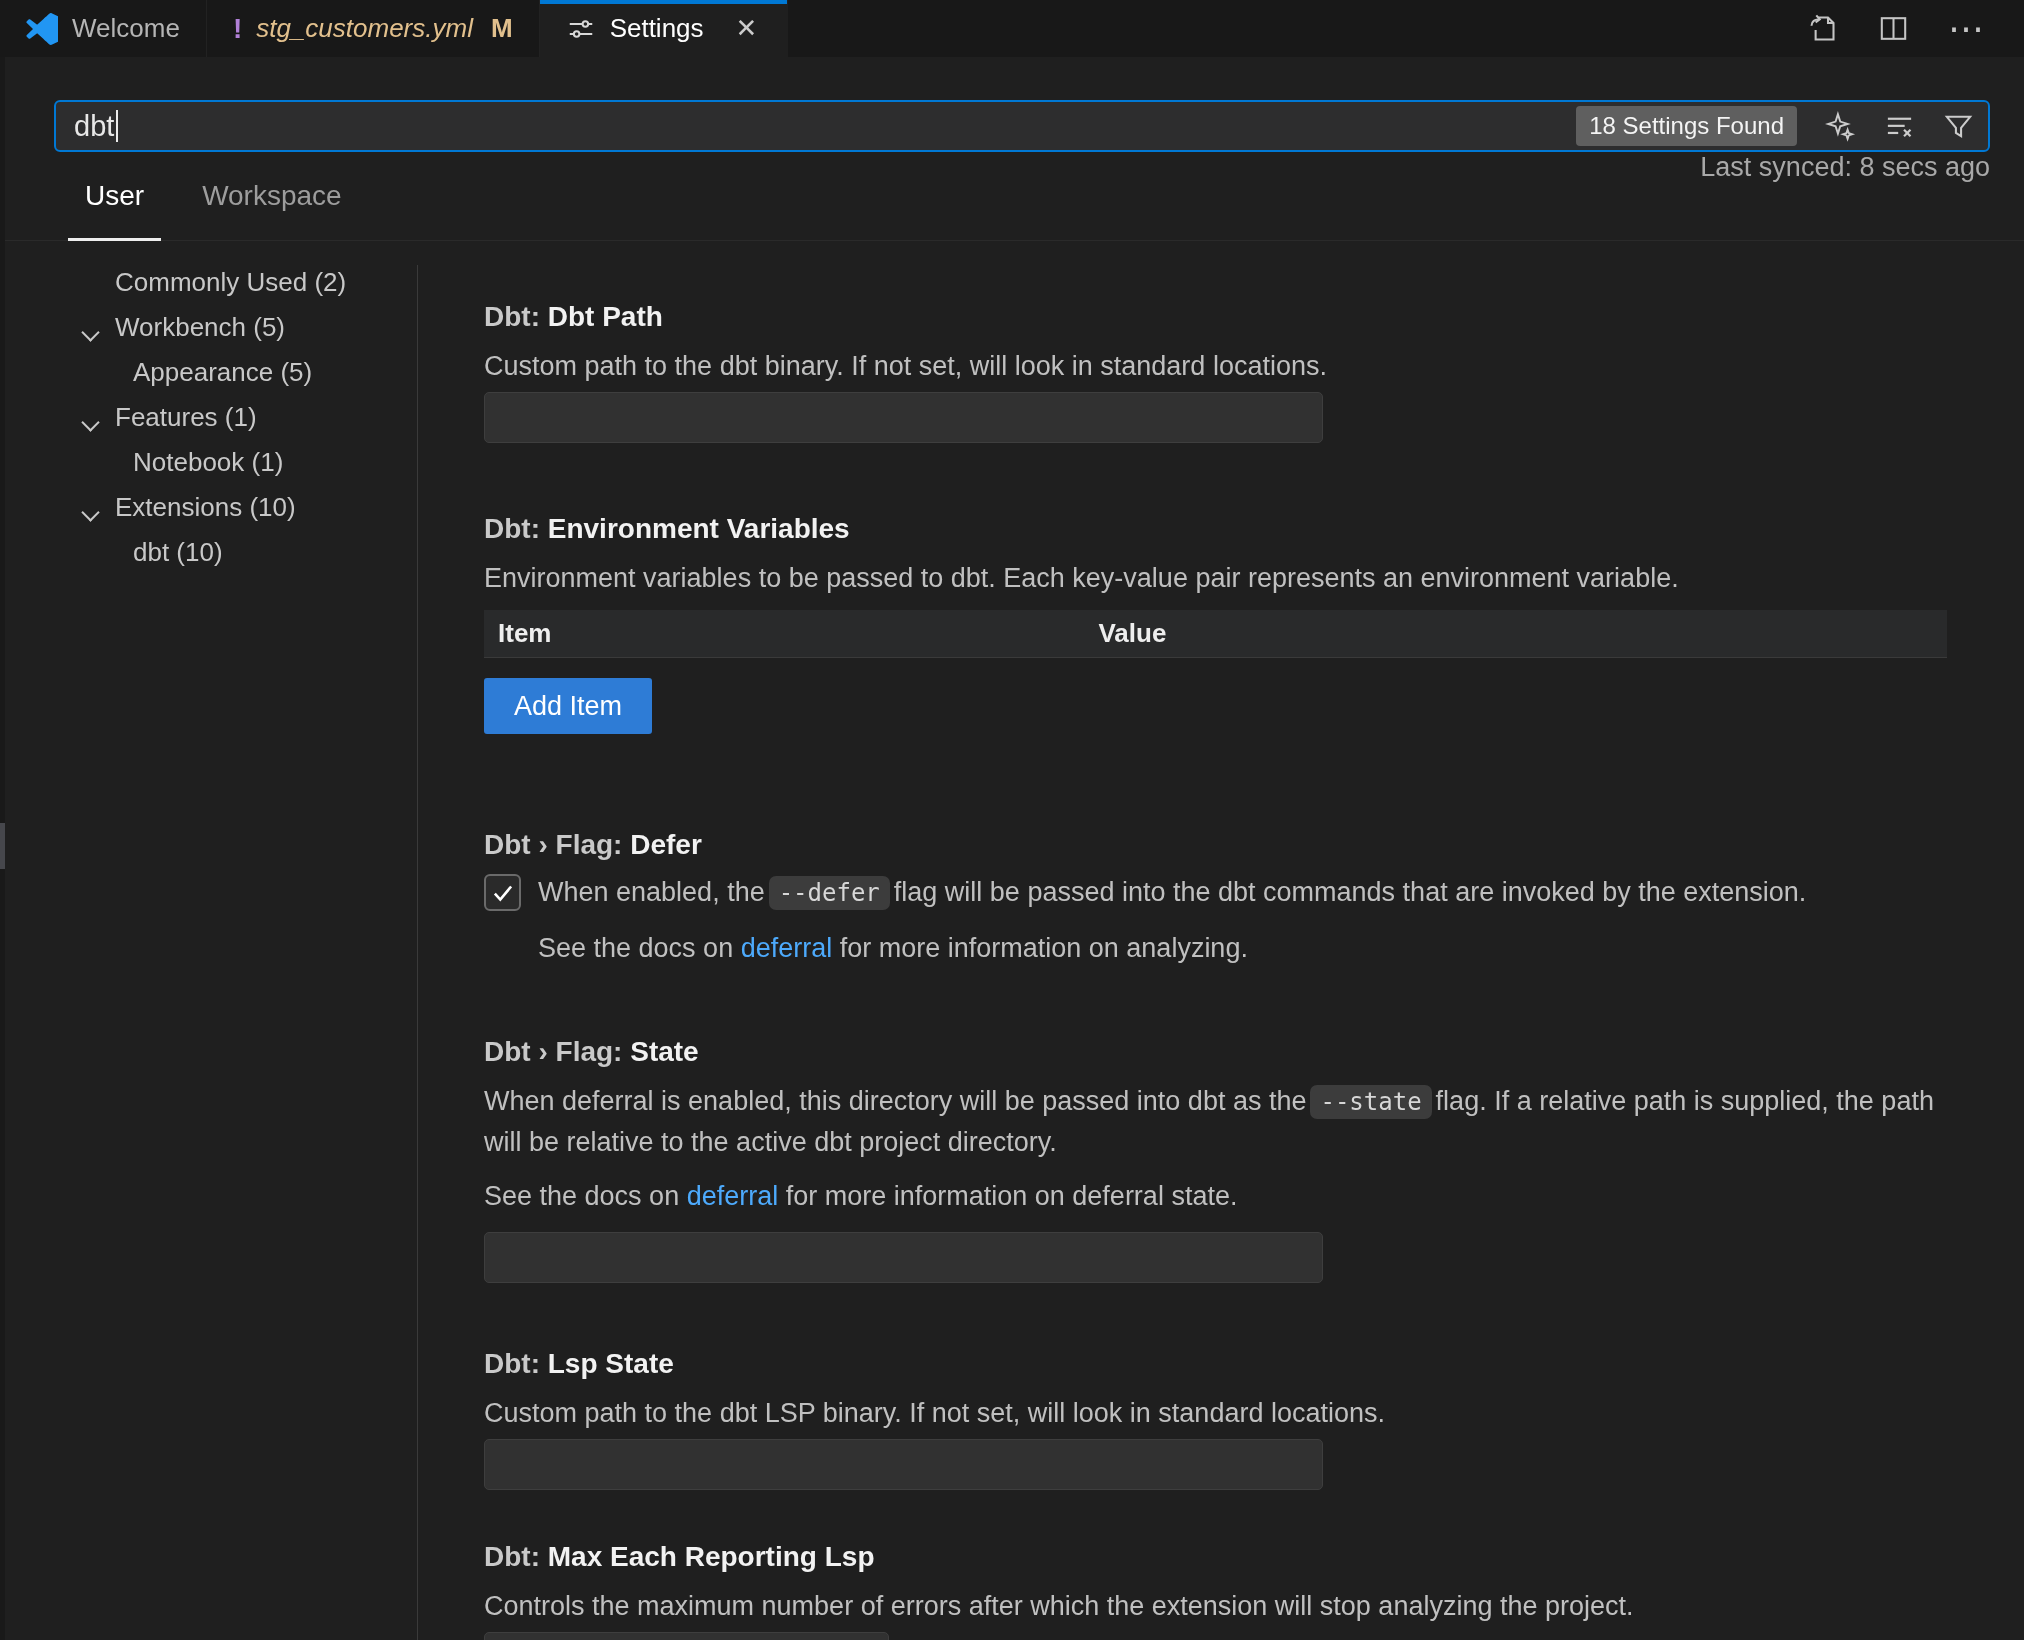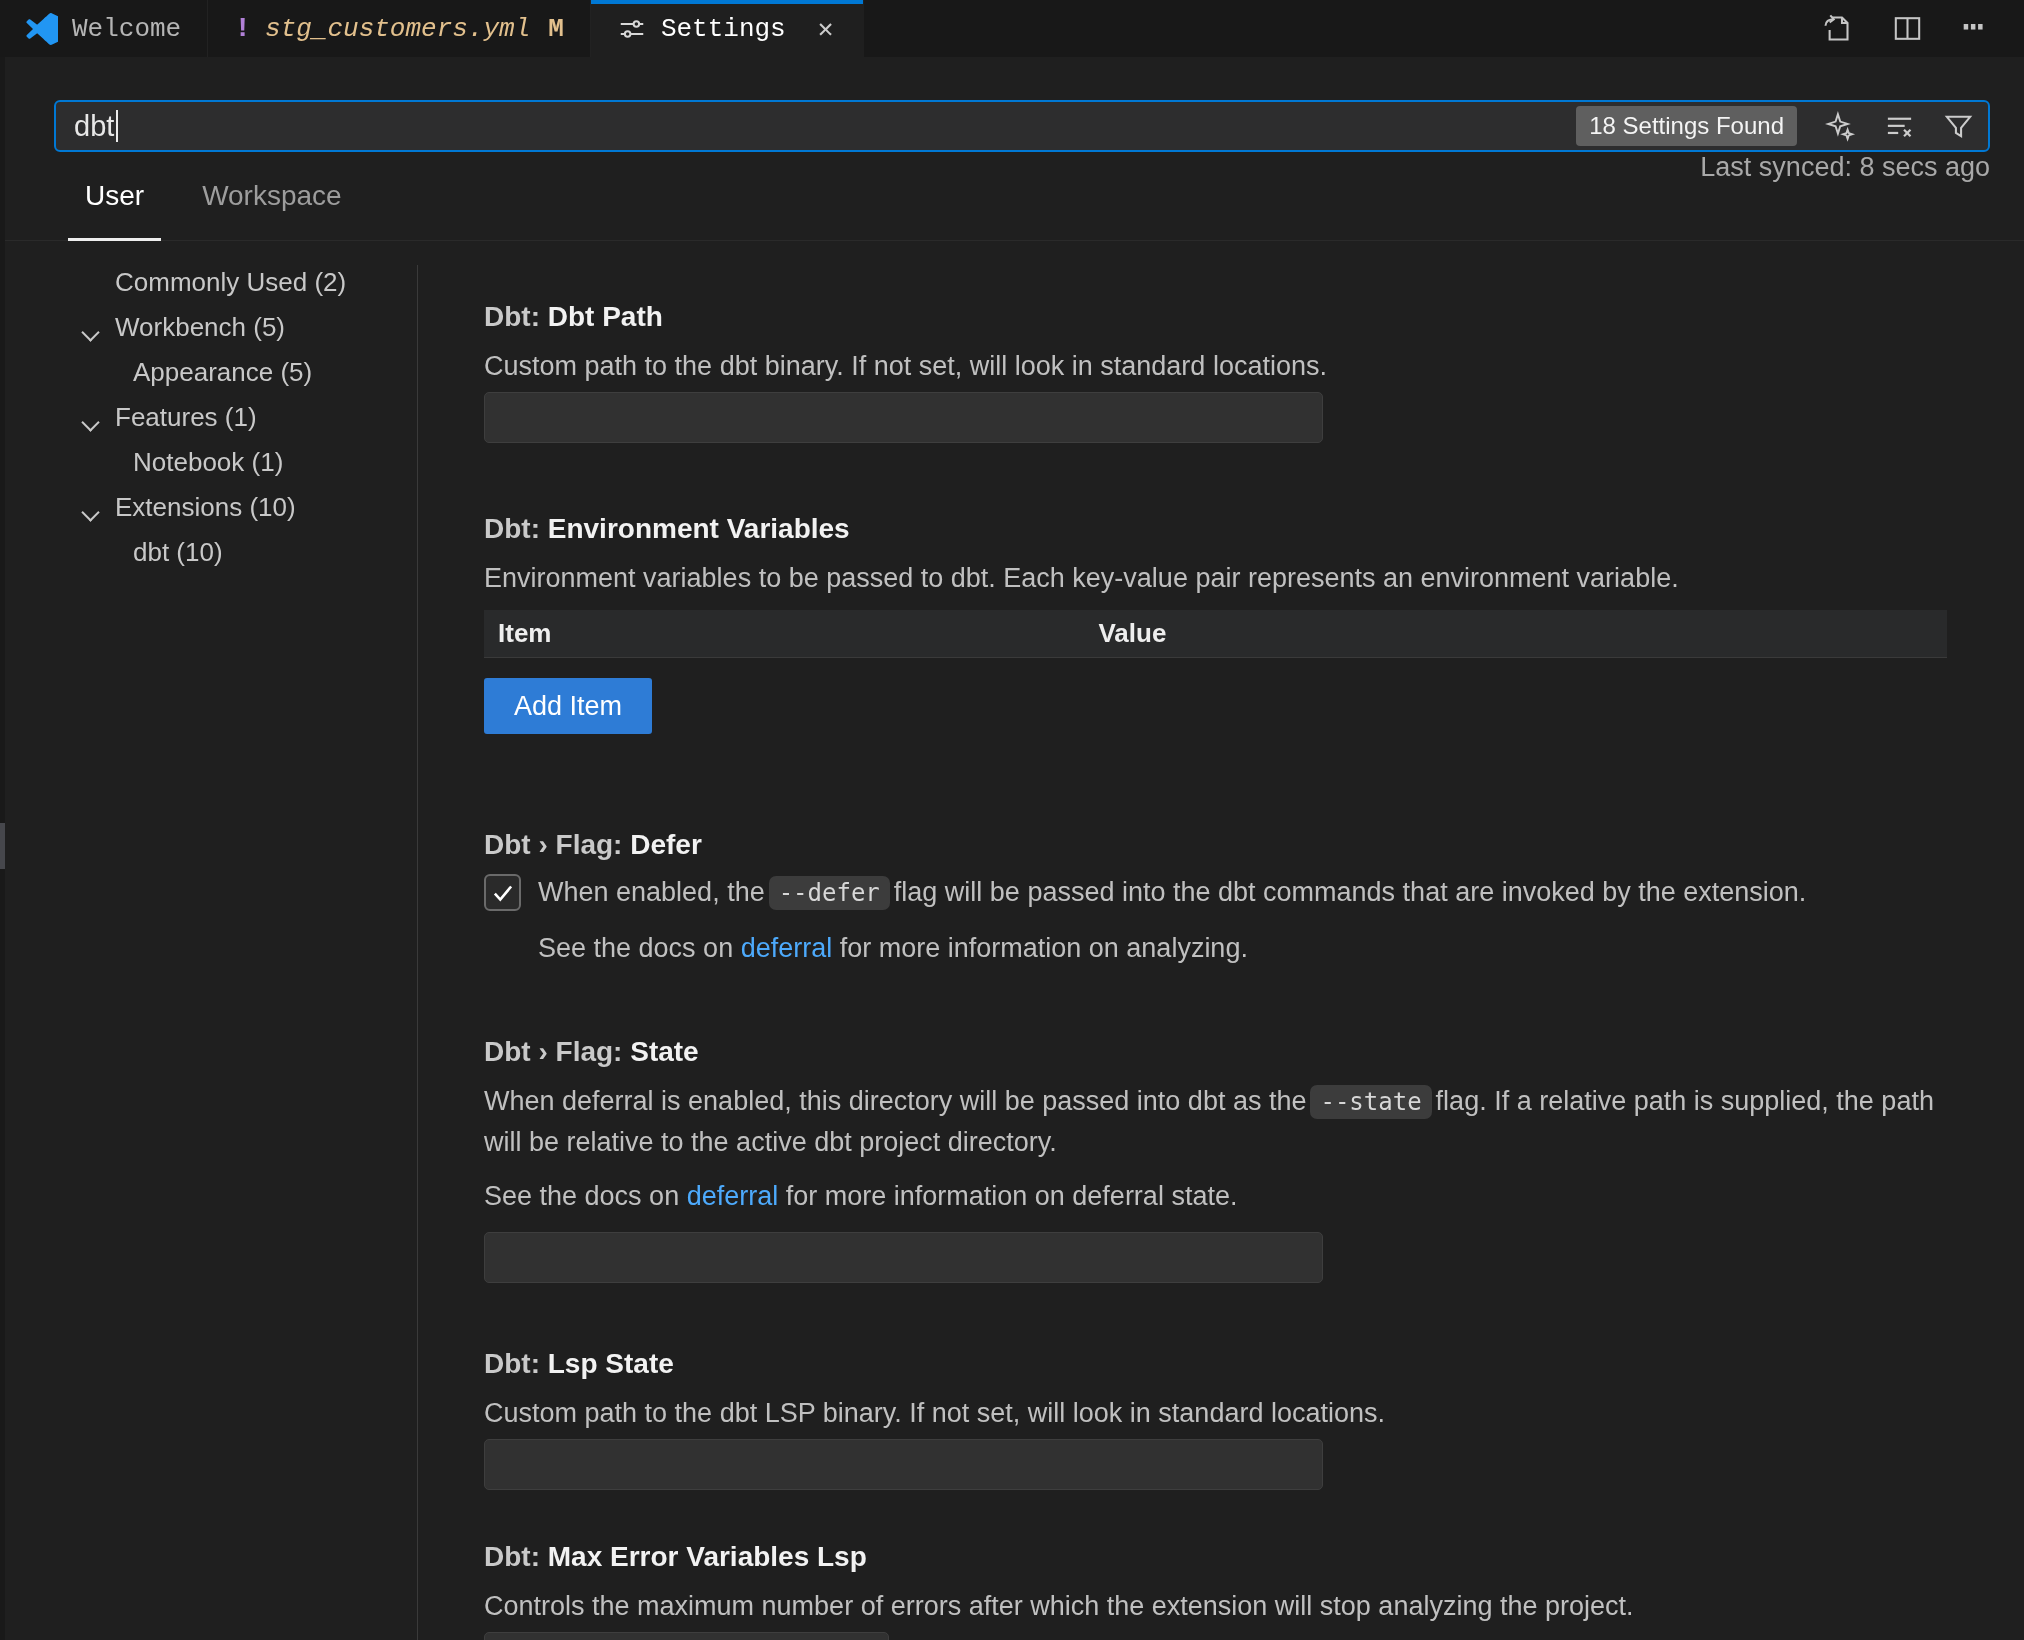--- a/index.html
+++ b/index.html
@@ -5,21 +5,21 @@
   * { box-sizing: border-box; margin: 0; padding: 0; }
   html, body { width: 2024px; height: 1640px; overflow: hidden; }
   body {
     background: #1f1f1f;
     font-family: "Liberation Sans", sans-serif;
     color: #cccccc;
     position: relative;
   }
 
   
-  .tabbar { height: 57px; background: #181818; display: flex; align-items: stretch; font-family: Liberation Mono, monospace; }
+  .tabbar { height: 57px; background: #181818; display: flex; align-items: stretch; }
   .tab {
     display: flex; align-items: center; gap: 14px;
     padding: 0 26px; font-size: 26px; position: relative;
     border-right: 1px solid #222222; cursor: pointer; background: #181818;
   }
   .tab.active { background: #1f1f1f; border-right-color: #1f1f1f; }
   .tab.active::before {
     content: ""; position: absolute; top: 0; left: 0; right: 0;
     height: 4px; background: #0078d4;
   }
@@ -320,20 +320,20 @@
     <div class="setting s5">
       <div class="setting-title">
         <span class="t-prefix">Dbt: </span><span class="t-name">Lsp State</span>
       </div>
       <div class="setting-desc">Custom path to the dbt LSP binary. If not set, will look in standard locations.</div>
       <input class="text-input" type="text" value="" style="">
     </div>
 
     <div class="setting">
       <div class="setting-title">
-        <span class="t-prefix">Dbt: </span><span class="t-name">Max Error Variables Lsp</span>
+        <span class="t-prefix">Dbt: </span><span class="t-name">Max Each Reporting Lsp</span>
       </div>
       <div class="setting-desc">Controls the maximum number of errors after which the extension will stop analyzing the project.</div>
       <input class="text-input narrow" type="text" value="" style="">
     </div>
 
   </div>
 </div>
 
 </body></html>

